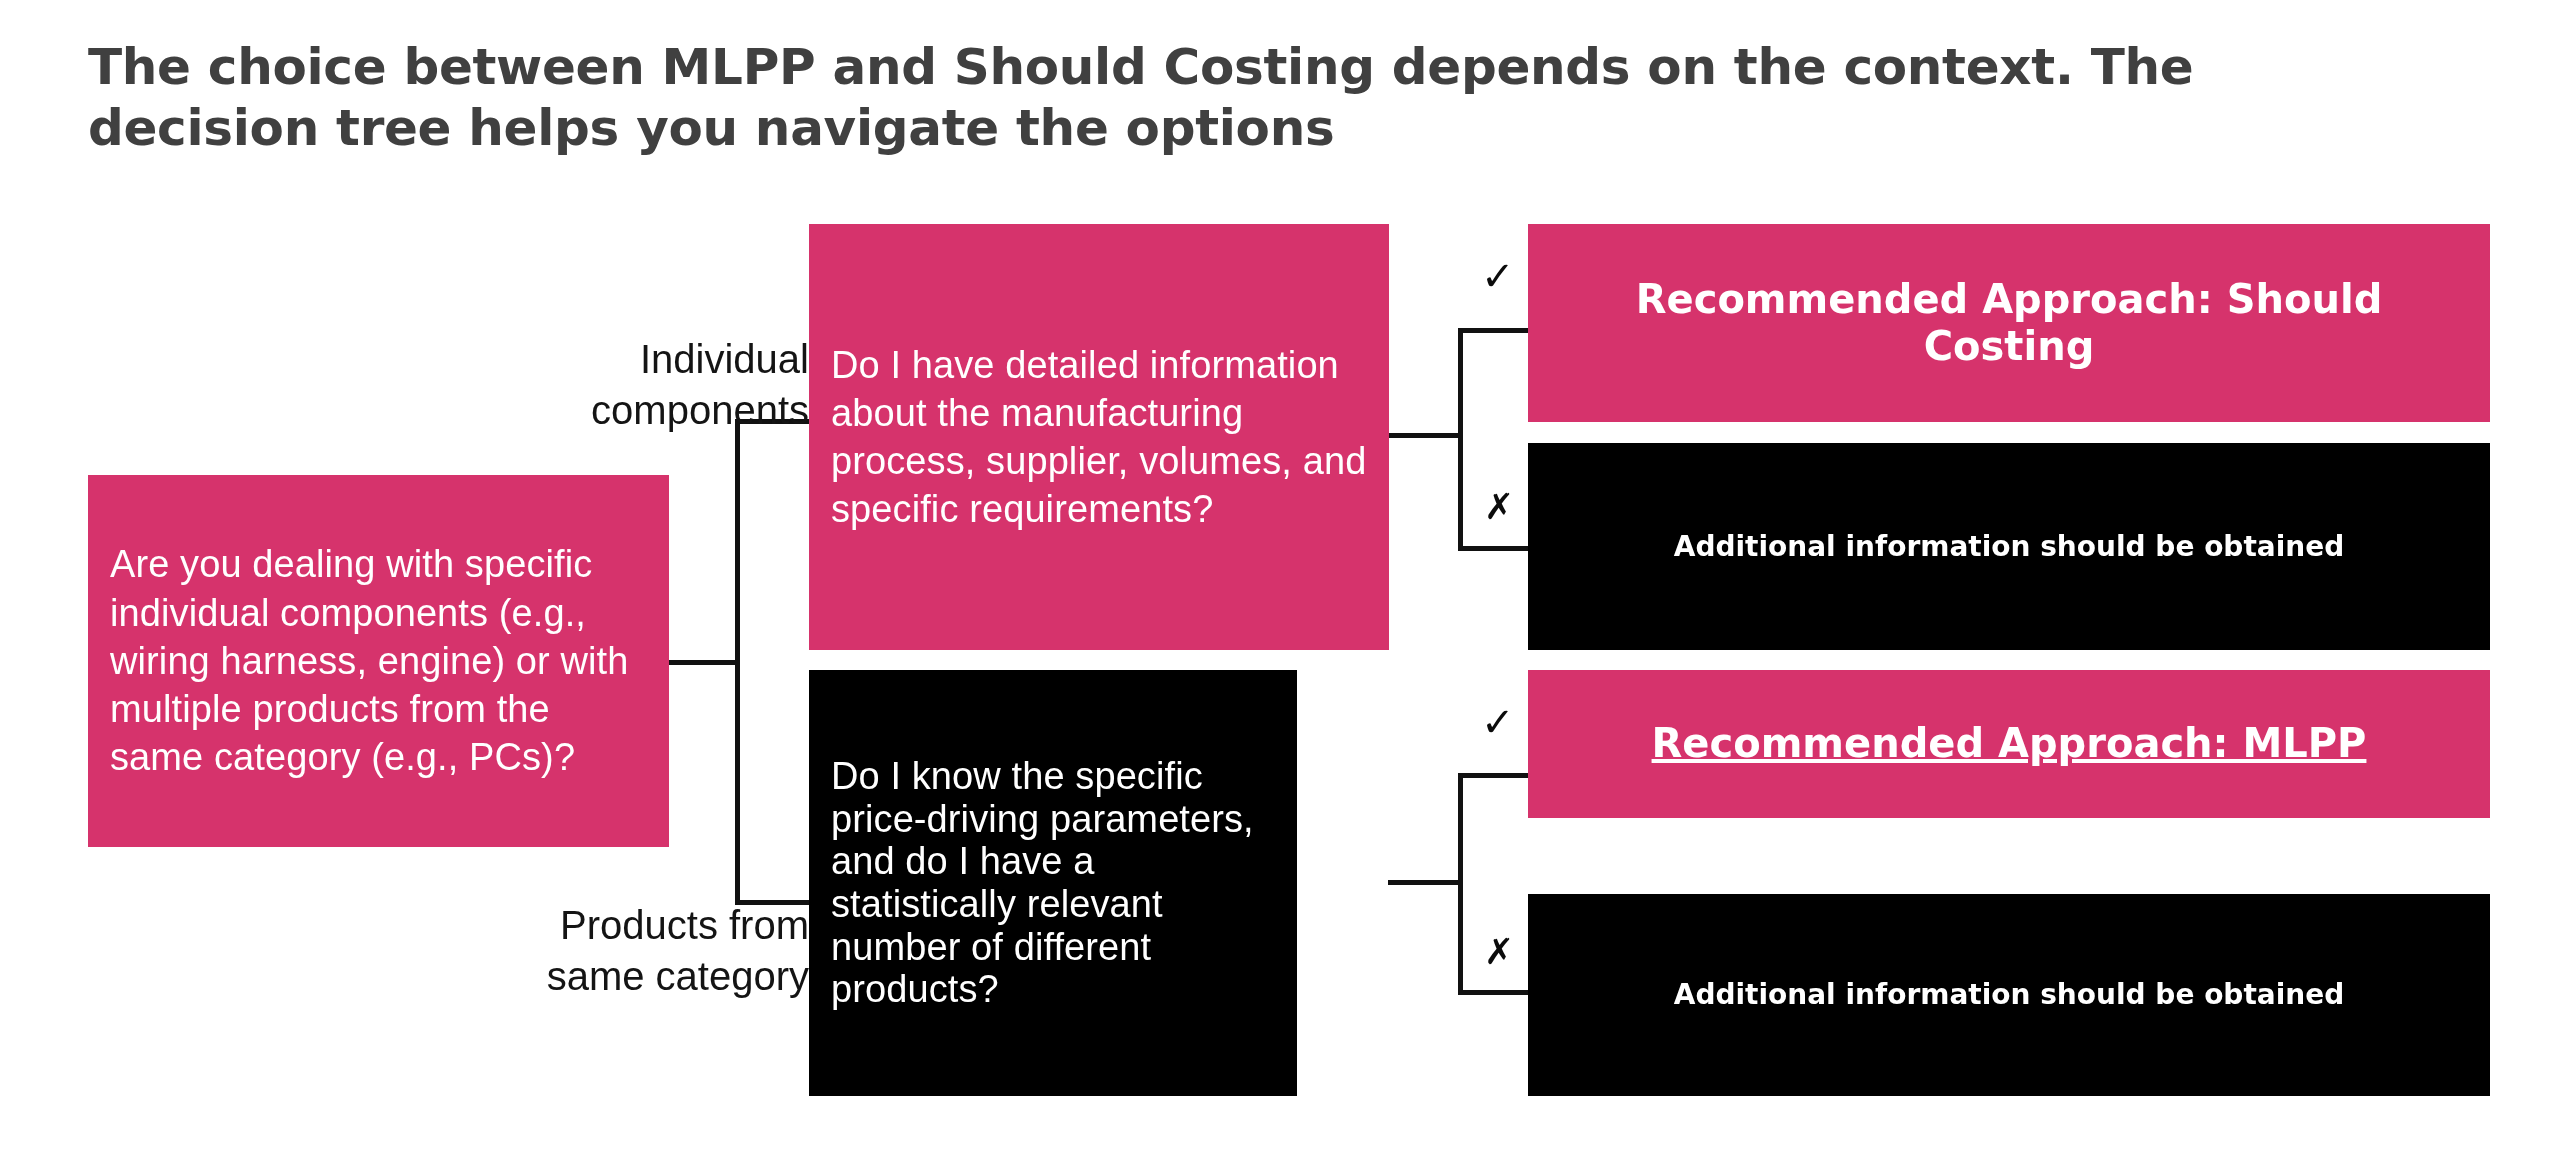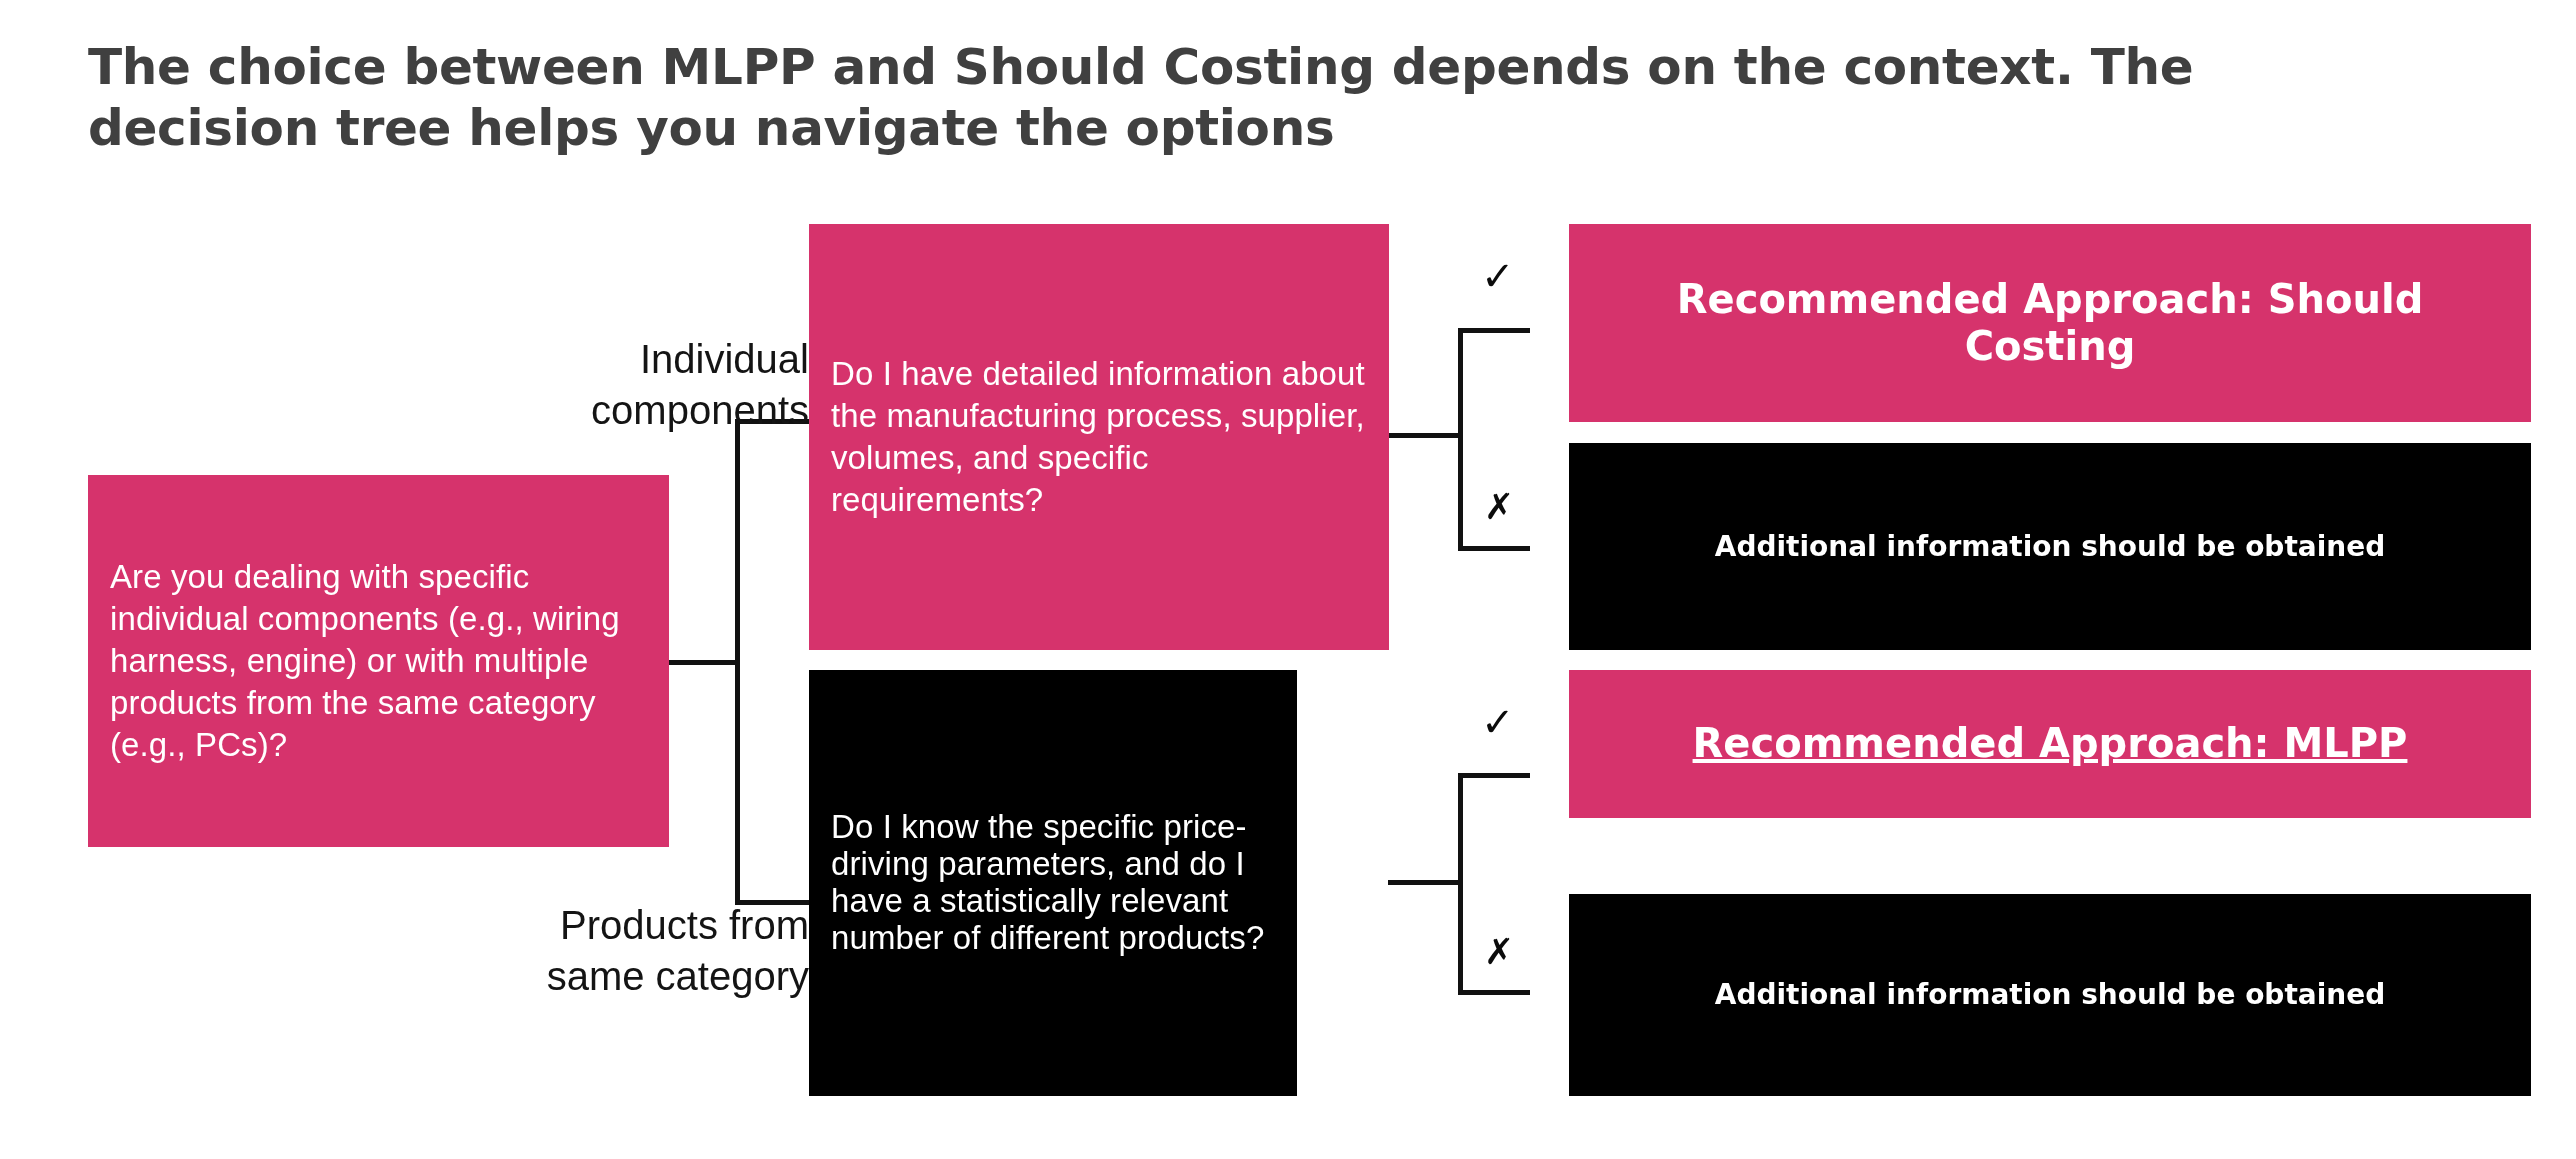--- a/index.html
+++ b/index.html
@@ -50,33 +50,32 @@
   }
 
   
   .node.question {
     align-items: center;
     padding: 0 22px;
   }
   .node.question .node-text {
     font-family: "Liberation Sans", sans-serif;
     font-weight: 400;
-    font-size: 33px;
+    font-size: 38px;
     line-height: 1.27;
     text-align: left;
     letter-spacing: 0.1px;
   }
   .node.question.tight .node-text { line-height: 1.12; }
 
   
   .node.outcome {
     align-items: center;
     justify-content: flex-end;
     padding: 0 26px;
-    margin-left: 41px;
   }
   .node.outcome .node-text {
     font-family: "DejaVu Sans", sans-serif;
     font-weight: bold;
     text-align: center;
   }
   .node.outcome.big .node-text   { font-size: 40px; line-height: 1.18; }
   .node.outcome.small .node-text { font-size: 28px; line-height: 1.2; }
 
   

